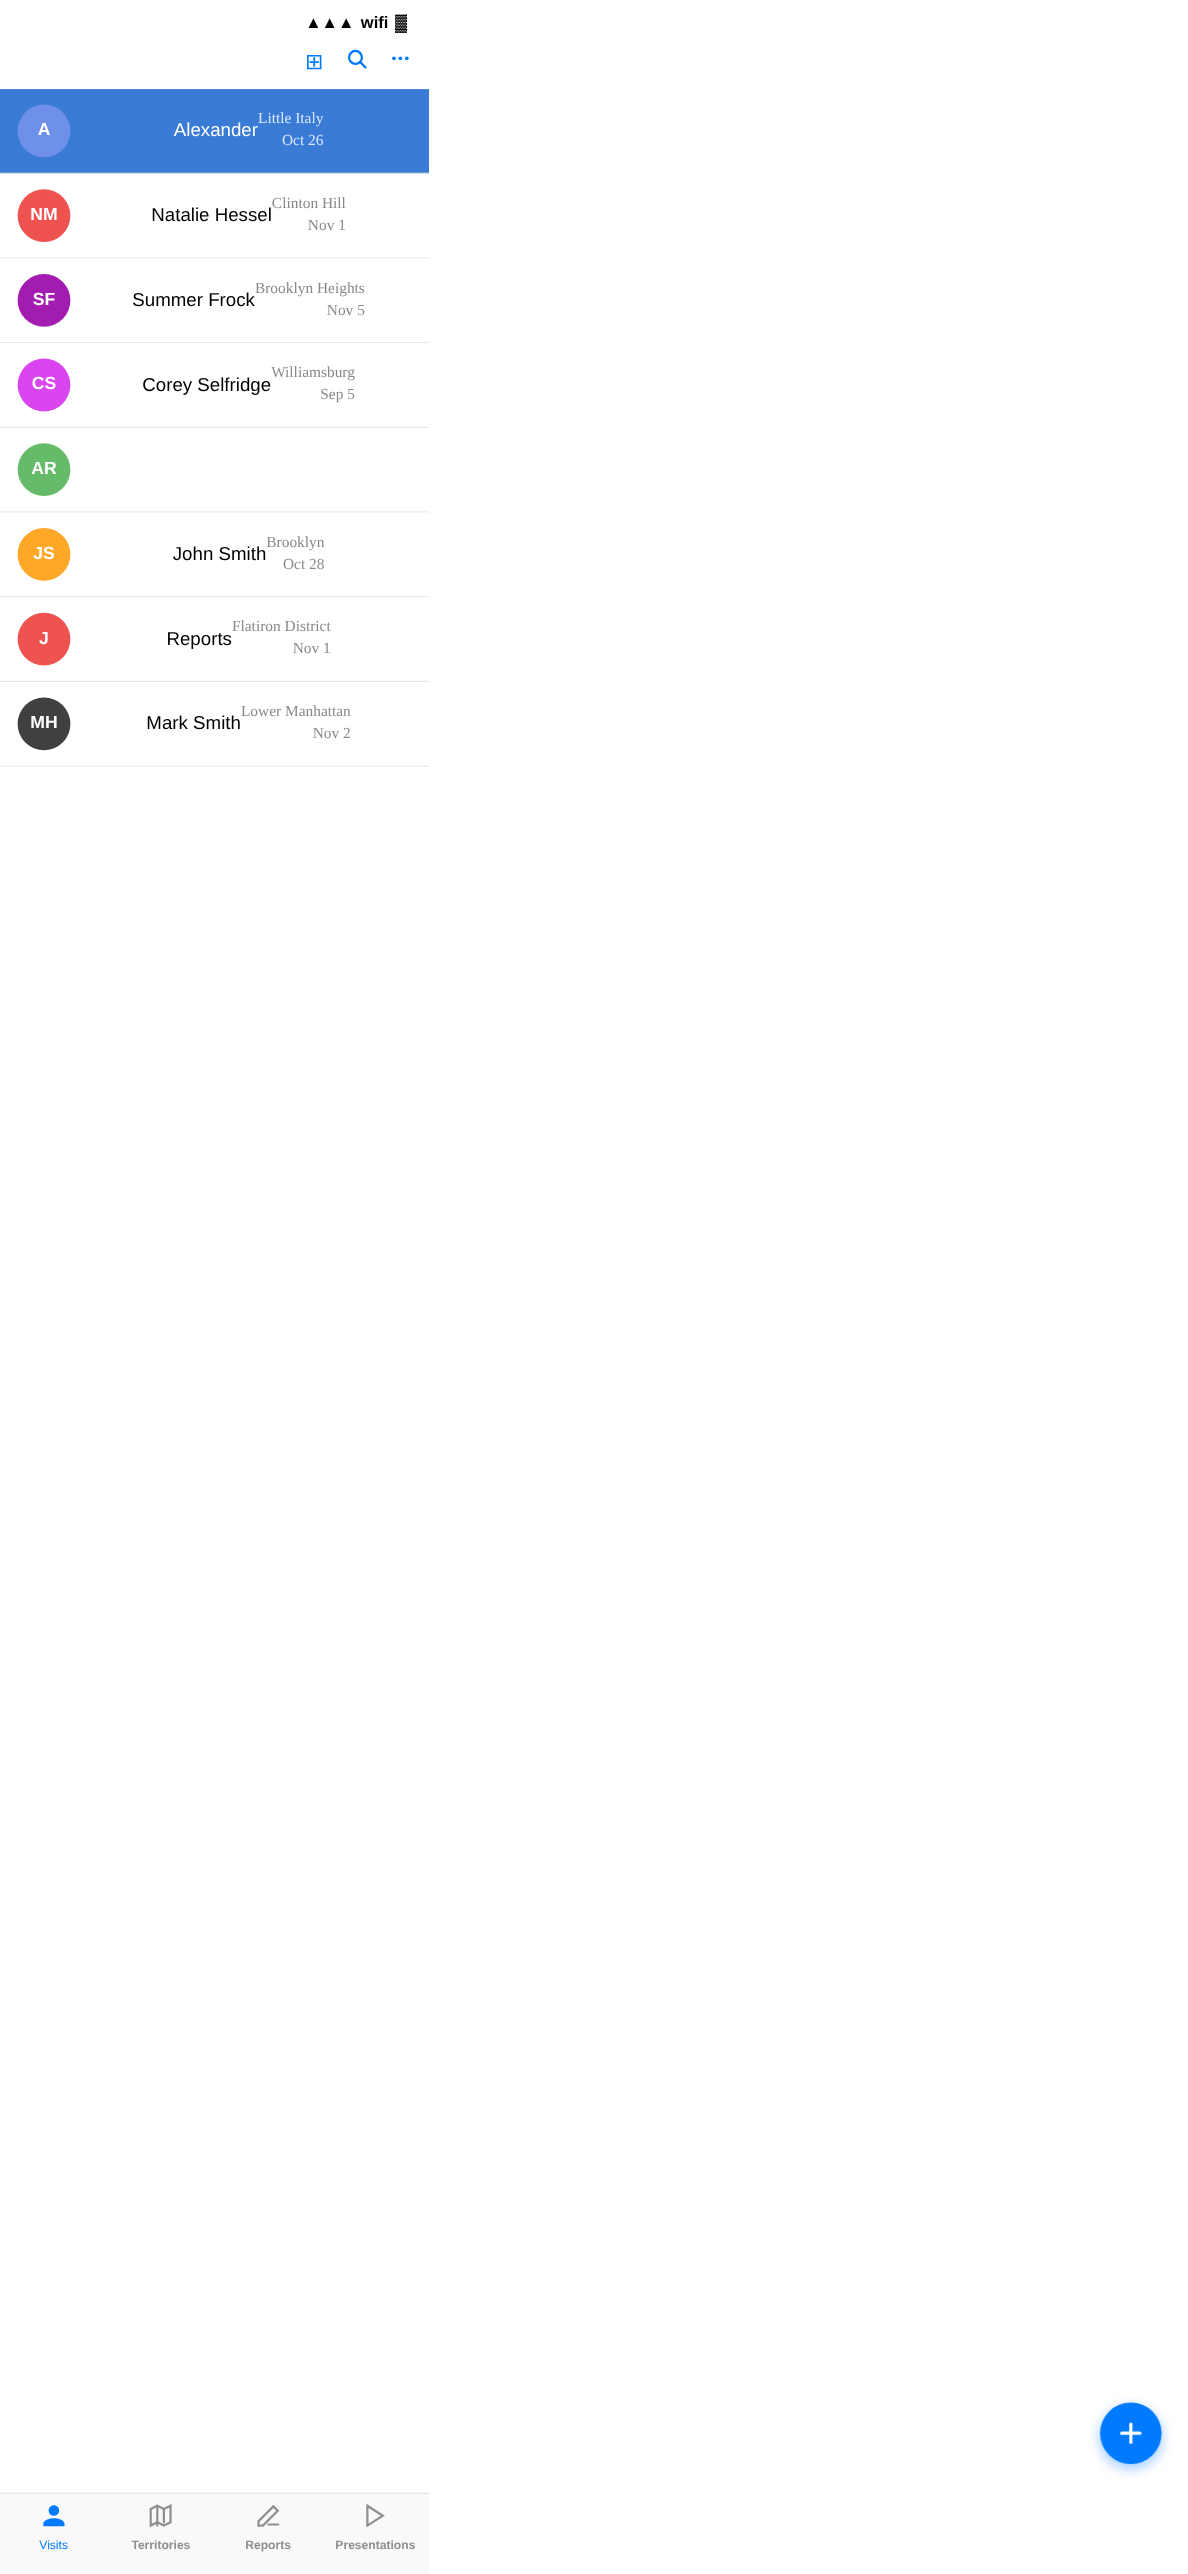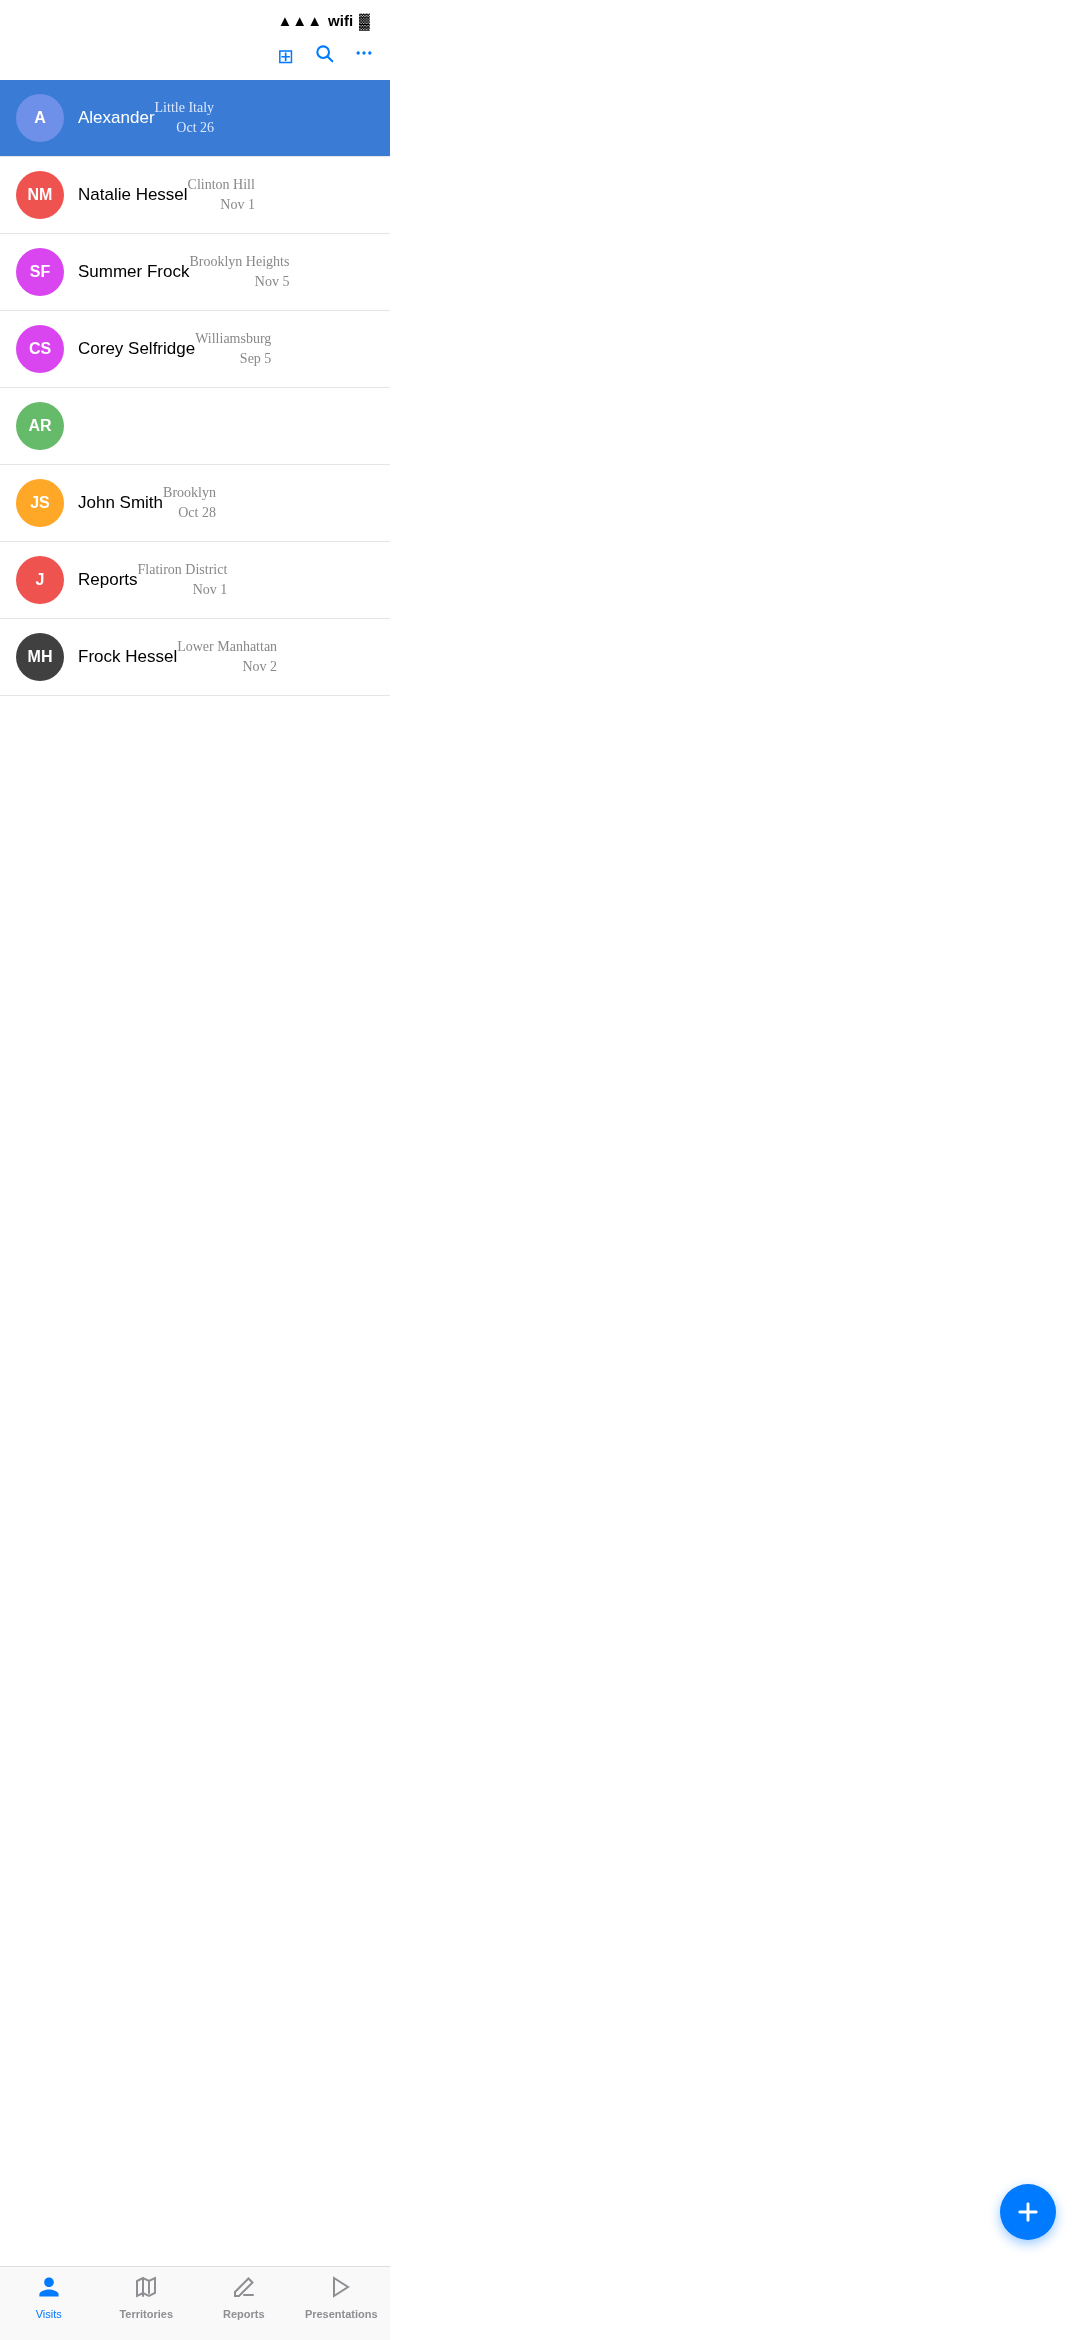--- a/index.html
+++ b/index.html
@@ -75,21 +75,21 @@
       font-weight: 700;
       font-size: 16px;
       color: #fff;
       flex-shrink: 0;
       margin-right: 14px;
     }
 
     .visit-info {
       flex: 1;
       display: flex;
-      justify-content: flex-start;
+      justify-content: center;
       align-items: center;
     }
     .visit-name {
       font-size: 17px;
       font-weight: 500;
       color: #000;
     }
     .visit-item.highlighted .visit-name {
       color: #fff;
     }
@@ -197,21 +197,21 @@
       </div>
     </div>
     <div class="visit-item">
       <div class="avatar" style="background:#EF5350">NM</div>
       <div class="visit-info">
         <span class="visit-name">Natalie Hessel</span>
         <span class="visit-location">Clinton Hill<br>Nov 1</span>
       </div>
     </div>
     <div class="visit-item">
-      <div class="avatar" style="background:#d946ef">SF</div>
+      <div class="avatar" style="background:#a21caf">SF</div>
       <div class="visit-info">
         <span class="visit-name">Summer Frock</span>
         <span class="visit-location">Brooklyn Heights<br>Nov 5</span>
       </div>
     </div>
     <div class="visit-item">
       <div class="avatar" style="background:#d946ef">CS</div>
       <div class="visit-info">
         <span class="visit-name">Corey Selfridge</span>
         <span class="visit-location">Williamsburg<br>Sep 5</span>
@@ -230,21 +230,21 @@
     <div class="visit-item">
       <div class="avatar" style="background:#EF5350">J</div>
       <div class="visit-info">
         <span class="visit-name">Reports</span>
         <span class="visit-location">Flatiron District<br>Nov 1</span>
       </div>
     </div>
     <div class="visit-item">
       <div class="avatar" style="background:#404040">MH</div>
       <div class="visit-info">
-        <span class="visit-name">Frock Hessel</span>
+        <span class="visit-name">Mark Smith</span>
         <span class="visit-location">Lower Manhattan<br>Nov 2</span>
       </div>
     </div>
   </div>
 
 <div class="fab">
   <svg width="28" height="28" viewBox="0 0 24 24" fill="white" stroke="white" stroke-width="2.5" stroke-linecap="round">
       <line x1="12" y1="5" x2="12" y2="19"></line>
       <line x1="5" y1="12" x2="19" y2="12"></line>
     </svg>

